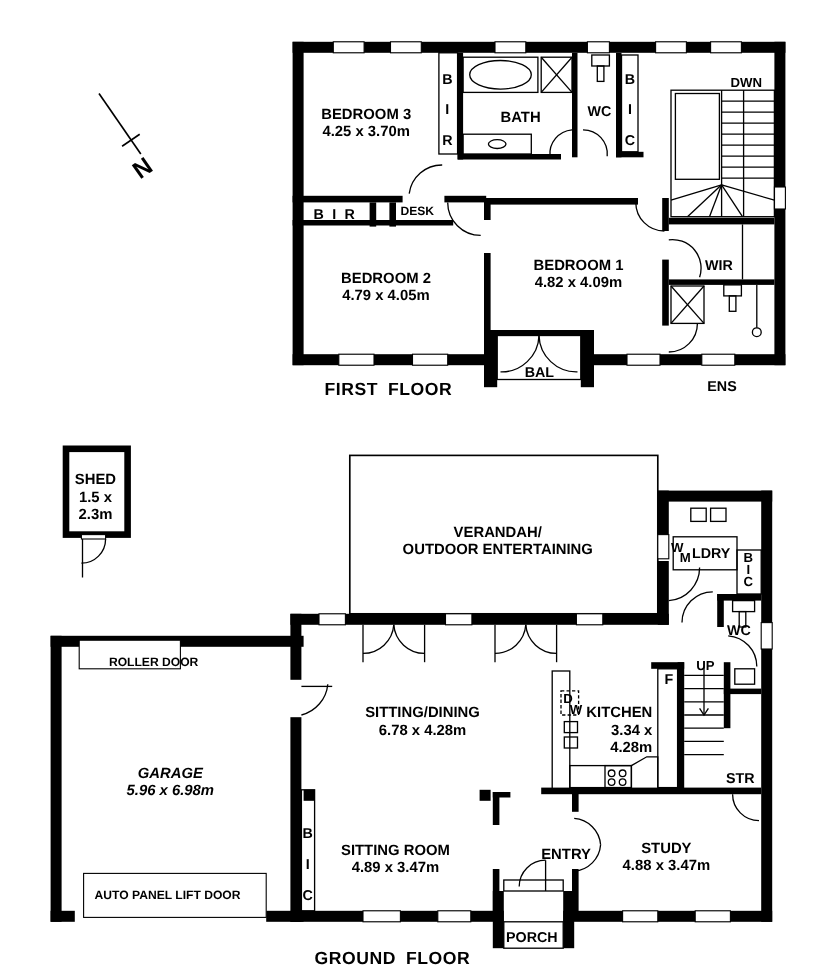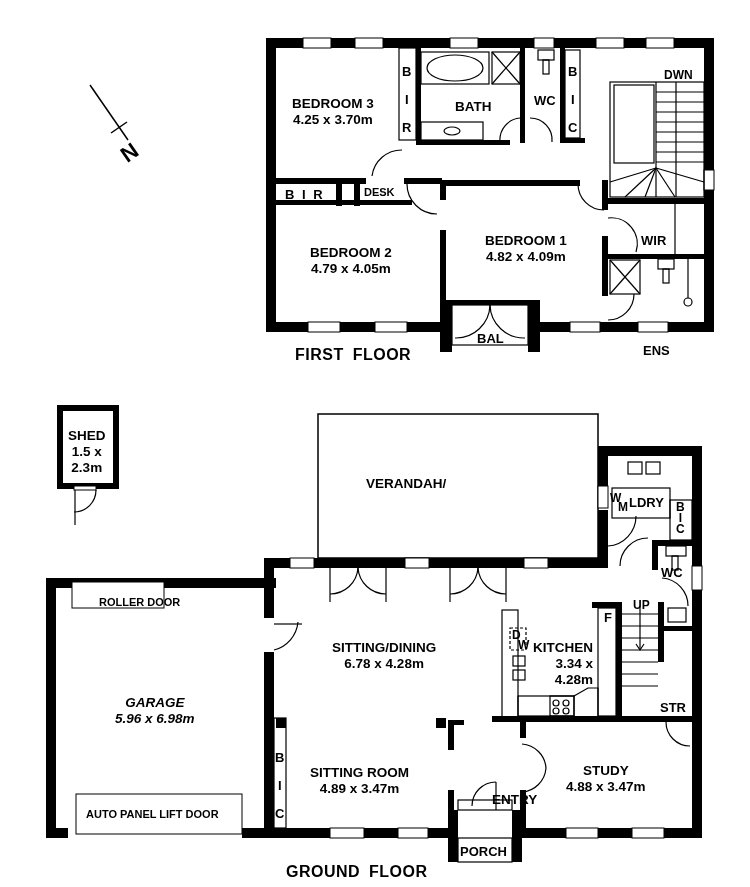--- a/index.html
+++ b/index.html
@@ -293,20 +293,21 @@
 <div class="lbl floor" style="left:295px;top:345px;word-spacing:4px;">FIRST  FLOOR</div>
 
 <div class="lbl s14" style="left:68px;top:428px;">
   <span>SHED</span>
   <span>1.5 x</span>
   <span>2.3m</span>
 </div>
 
 <div class="lbl s14" style="left:366px;top:476px;">
   <span>VERANDAH/</span>
+  <span>OUTDOOR ENTERTAINING</span>
 </div>
 <div class="lbl s10" style="left:610px;top:491px;">W</div>
 <div class="lbl s10" style="left:618px;top:500px;">M</div>
 <div class="lbl s13" style="left:629px;top:495px;">LDRY</div>
 <div class="lbl s10" style="left:676px;top:502px;line-height:11px;">
   <span>B</span>
   <span>I</span>
   <span>C</span>
 </div>
 <div class="lbl s13" style="left:661px;top:565px;">WC</div>
@@ -332,19 +333,19 @@
 <div class="lbl s13" style="left:660px;top:700px;">STR</div>
 <div class="lbl s13" style="left:275px;top:744px;line-height:28px;">
   <span>B</span>
   <span>I</span>
   <span>C</span>
 </div>
 <div class="lbl s14" style="left:310px;top:765px;">
   <span>SITTING ROOM</span>
   <span>4.89 x 3.47m</span>
 </div>
-<div class="lbl s14" style="left:460px;top:792px;padding-left:32px;">ENTRY</div>
+<div class="lbl s14" style="left:460px;top:769px;padding-left:32px;">ENTRY</div>
 <div class="lbl s14" style="left:566px;top:763px;">
   <span>STUDY</span>
   <span>4.88 x 3.47m</span>
 </div>
 <div class="lbl s13" style="left:460px;top:844px;">PORCH</div>
 <div class="lbl floor" style="left:286px;top:862px;word-spacing:4px;">GROUND  FLOOR</div>
 
 </body></html>

